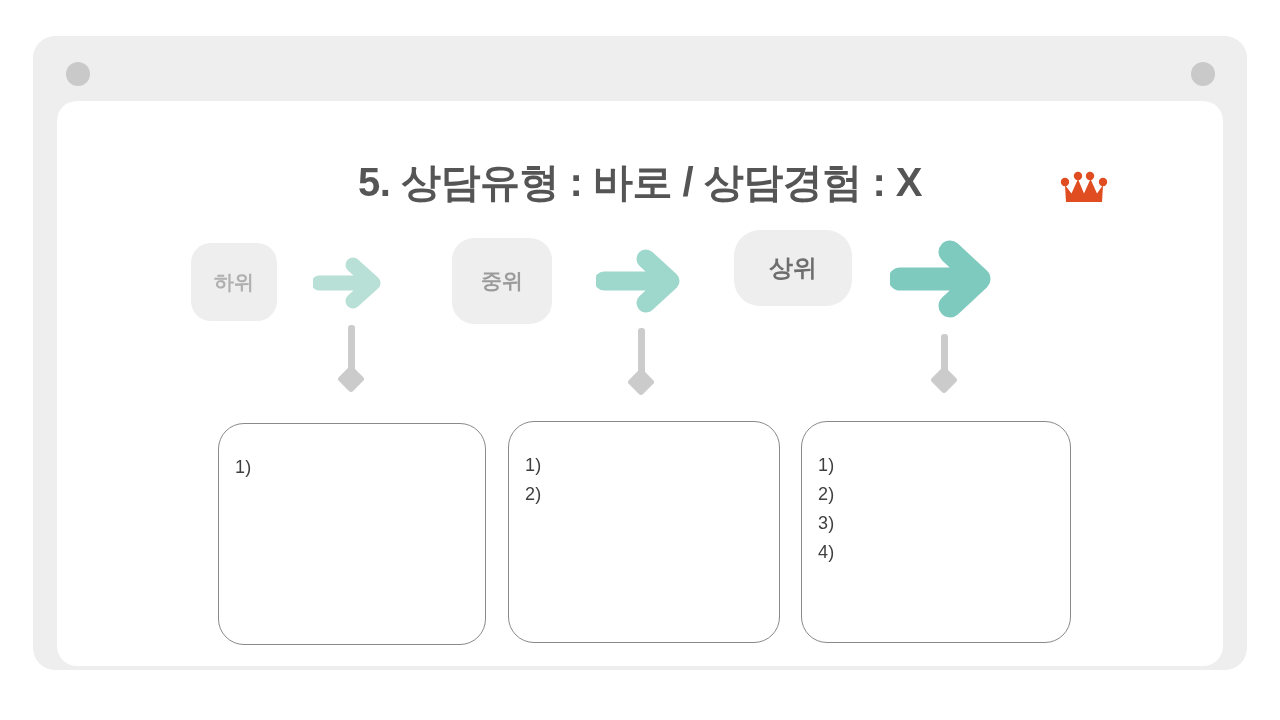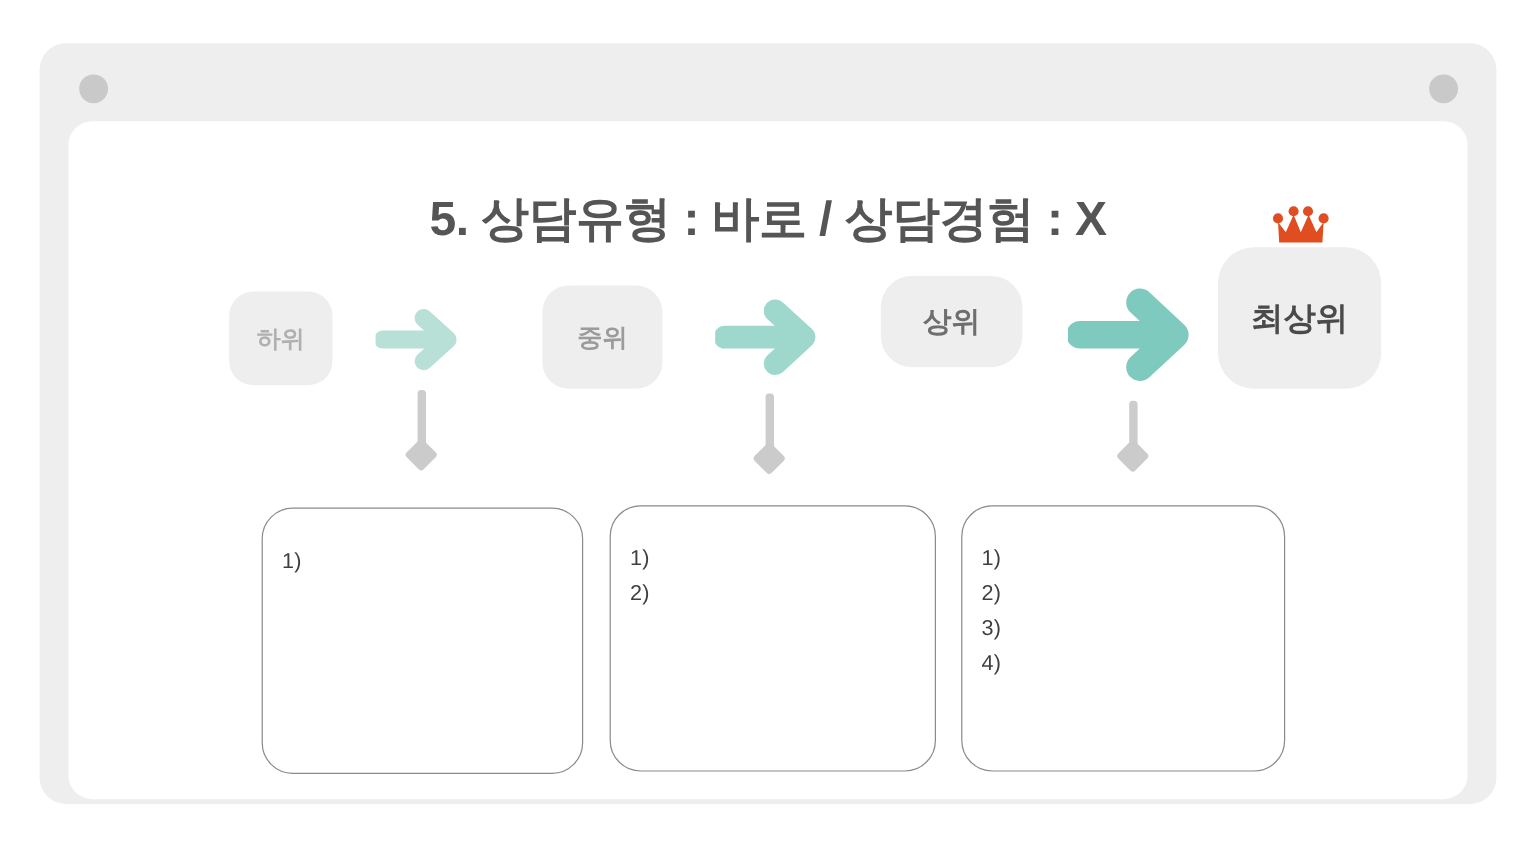--- a/index.html
+++ b/index.html
@@ -174,23 +174,20 @@
 
   <div class="rank-box r1">
     <span>하위</span>
   </div>
   <div class="rank-box r2">
     <span>중위</span>
   </div>
   <div class="rank-box r3">
     <span>상위</span>
   </div>
-  <div class="rank-box r4">
-    <span>최상위</span>
-  </div>
 
   <svg class="crown-icon" viewBox="0 0 52 36">
     <path d="M7 16 L13.5 24.5 L20 10 L26 24.5 L32.5 10 L39 24.5 L45 16
              L44 33 L8 33 Z" fill="#e04d21"></path>
     <circle cx="7" cy="13" r="4.2" fill="#e04d21"></circle>
     <circle cx="20" cy="7" r="4.2" fill="#e04d21"></circle>
     <circle cx="32" cy="7" r="4.2" fill="#e04d21"></circle>
     <circle cx="45" cy="13" r="4.2" fill="#e04d21"></circle>
   </svg>
 

